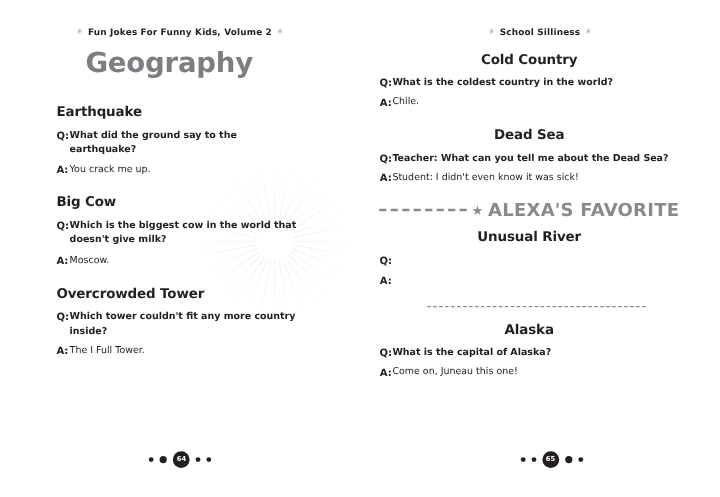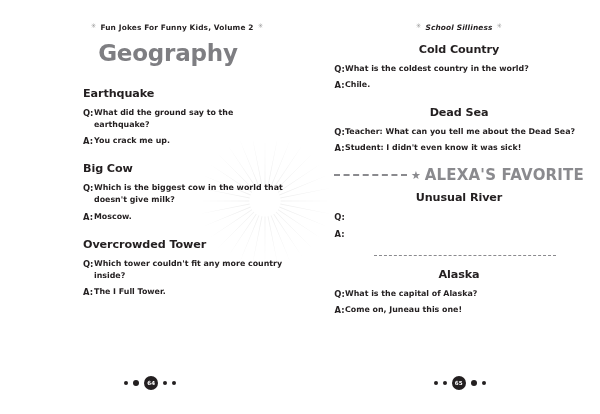--- a/index.html
+++ b/index.html
@@ -14,42 +14,41 @@
     overflow: hidden;
     position: relative;
   }
 
   .spread {
     position: relative;
     width: 600px;
     height: 414px;
     display: flex;
     box-sizing: border-box;
-    padding-left: 36px;
   }
 
   .page {
     position: relative;
     box-sizing: border-box;
     height: 414px;
   }
   .page-left  { width: 300px; padding: 0 0 0 0; }
   .page-right { width: 300px; padding: 0 0 0 0; }
 
   
   .running-head {
     text-align: center;
     font-size: 7.4px;
     font-weight: bold;
     letter-spacing: 0.15px;
     color: #231f20;
     white-space: nowrap;
   }
   .page-left .running-head  { margin-top: 22px; }
-  .page-right .running-head { margin-top: 22px; font-style: italic; }
+  .page-right .running-head { margin-top: 22px; }
 
   .head-orn {
     display: inline-block;
     color: #9b9b9b;
     font-size: 6.5px;
     vertical-align: 1.5px;
     padding: 0 4px;
   }
 
   
@@ -92,21 +91,21 @@
     width: 11px;
     flex: 0 0 11px;
     line-height: 12.2px;
   }
   .qa-text {
     font-size: 7.9px;
     line-height: 12.2px;
     color: #231f20;
   }
   .qa-q .qa-text { font-weight: bold; }
-  .qa-a .qa-text { font-weight: bold; }
+  .qa-a .qa-text { font-weight: normal; }
 
   
   .favorite-banner {
     display: flex;
     align-items: center;
     color: #8a8a8e;
     margin: 9px 0 10px 0;
     height: 12px;
   }
   .fav-dash {

